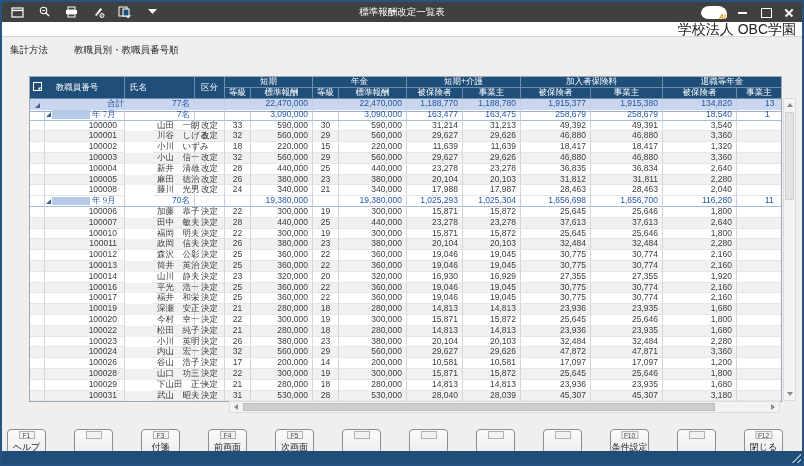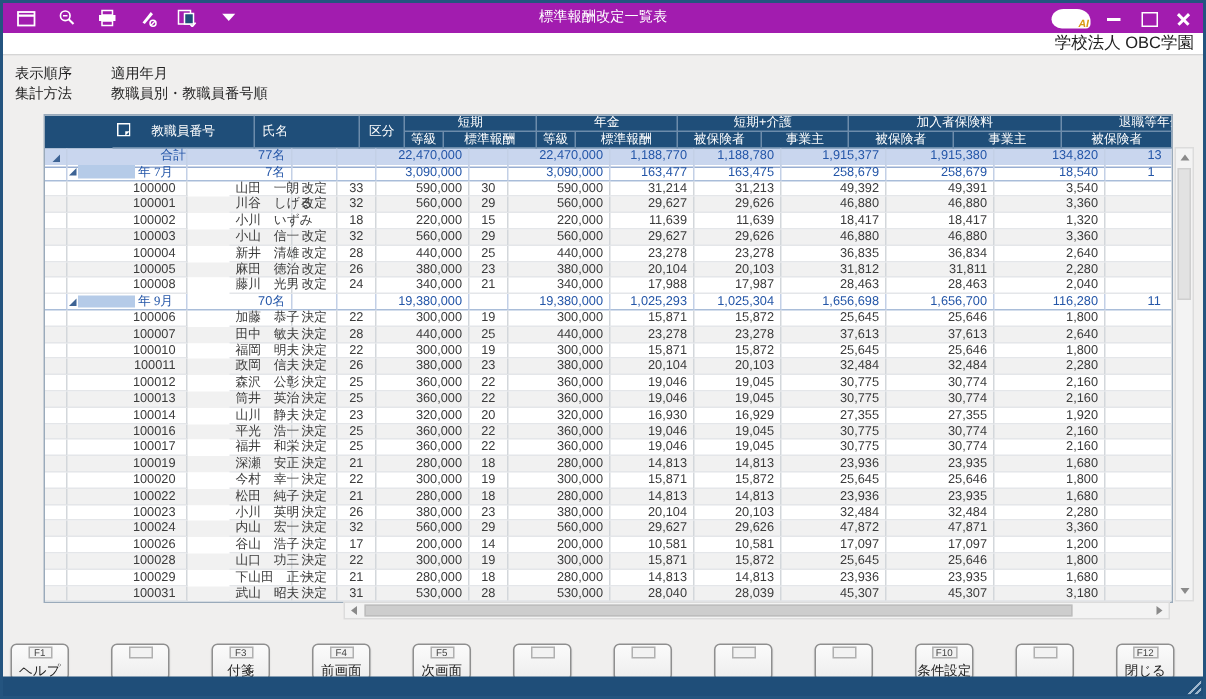--- a/index.html
+++ b/index.html
@@ -1,44 +1,44 @@
 <!DOCTYPE html>
 <html><head>
 <meta charset="utf-8">
 <style>
   * { margin:0; padding:0; box-sizing:border-box; }
   html,body { width:804px; height:466px; font-family:"Liberation Sans", sans-serif; }
   .window { position:relative; width:804px; height:466px; background:#f0efee; border:2px solid #24547f; overflow:hidden; }
 
   
-  .titlebar { position:absolute; left:0; top:0; width:100%; height:20px; background:#a21caf; }
+  .titlebar { position:absolute; left:0; top:0; width:100%; height:20px; background:#404040; }
   .tb-icons { position:absolute; left:8px; top:0; height:20px; display:flex; align-items:center; gap:13px; }
   .tb-ico { display:inline-flex; width:14px; height:14px; align-items:center; justify-content:center; }
   .tb-title { position:absolute; left:50%; top:0; transform:translateX(-50%); height:20px; line-height:20px; color:#fff; font-size:9.5px; white-space:nowrap; }
   .tb-right { position:absolute; right:6px; top:0; height:20px; display:flex; align-items:center; gap:9px; }
   .mascot { position:relative; width:26px; height:13px; background:#fff; border-radius:8px 9px 3px 7px / 7px 8px 3px 6px; }
   .mascot .ai { position:absolute; right:1px; bottom:-1px; font-size:7px; font-weight:bold; font-style:italic; color:#d99b14; }
   .wc { position:relative; width:14px; height:14px; display:inline-block; }
   .wc-min::after { content:""; position:absolute; left:2px; top:7px; width:9px; height:1.5px; background:#fff; }
   .wc-max::after { content:""; position:absolute; left:2px; top:3px; width:9px; height:8px; border:1.4px solid #fff; }
   .wc-close::before, .wc-close::after { content:""; position:absolute; left:2px; top:6.5px; width:10px; height:1.5px; background:#fff; }
   .wc-close::before { transform:rotate(45deg); } .wc-close::after { transform:rotate(-45deg); }
 
   
-  .company { position:absolute; left:0; top:20px; width:100%; height:15px; background:#fff; border-bottom:1px solid #d5d5d5; text-align:right; font-size:11px; line-height:15px; padding-right:6px; color:#222; }
+  .company { position:absolute; left:0; top:20px; width:100%; height:15px; background:#fff; border-bottom:1px solid #d5d5d5; text-align:right; font-size:14px; line-height:15px; padding-right:6px; color:#222; }
 
   
   .info { position:absolute; left:8px; top:41px; font-size:9.5px; color:#222; }
   .info-row { display:flex; height:13px; line-height:13px; }
   .info-row .lab { width:64px; }
 
   
   .grid { position:absolute; left:27px; top:74px; width:753px; height:326px; border:1px solid #9aaaba; background:#fff; overflow:hidden; }
   .ghead, .trow { display:grid; grid-template-columns:15px 80px 70px 30px 26px 62px 26px 68px 56px 58px 70px 72px 74px 44px; }
-  .ghead { grid-template-rows:11px 11px; background:#1f4e79; color:#fff; font-size:8.5px;padding-left:45px; }
+  .ghead { grid-template-rows:11px 11px; background:#1f4e79; color:#fff; font-size:8.5px; }
   .hc { border-right:1px solid #6d8cab; border-bottom:1px solid #6d8cab; display:flex; align-items:center; justify-content:center; overflow:hidden; white-space:nowrap; }
   .h-id { grid-column:1/3; grid-row:1/3; position:relative; }
   .h-id .corner { position:absolute; left:3px; top:5px; }
   .h-name { grid-column:3; grid-row:1/3; justify-content:flex-start; padding-left:5px; }
   .h-kubun { grid-column:4; grid-row:1/3; }
   .g0{grid-column:5/7;} .g1{grid-column:7/9;} .g2{grid-column:9/11;} .g3{grid-column:11/13;} .g4{grid-column:13/15; border-right:none;}
   .sc{grid-row:2;} .s9{border-right:none;}
 
   .trow { height:10.8px; font-size:8.5px; color:#3b3b3b; background:#fff; }
   .trow.alt { background:#f1f1f1; }
@@ -142,24 +142,20 @@
       <span class="wc wc-close"></span>
     </div>
   </div>
 
   <div class="company">
     <span>学校法人 OBC学園</span>
   </div>
 
   <div class="info">
     <div class="info-row">
-      <span class="lab">表示順序</span>
-      <span>適用年月</span>
-    </div>
-    <div class="info-row">
       <span class="lab">集計方法</span>
       <span>教職員別・教職員番号順</span>
     </div>
   </div>
 
   <div class="grid">
     <div class="ghead">
       <div class="hc h-id">
         <span class="corner">
           <svg width="9" height="9" viewBox="0 0 9 9">

